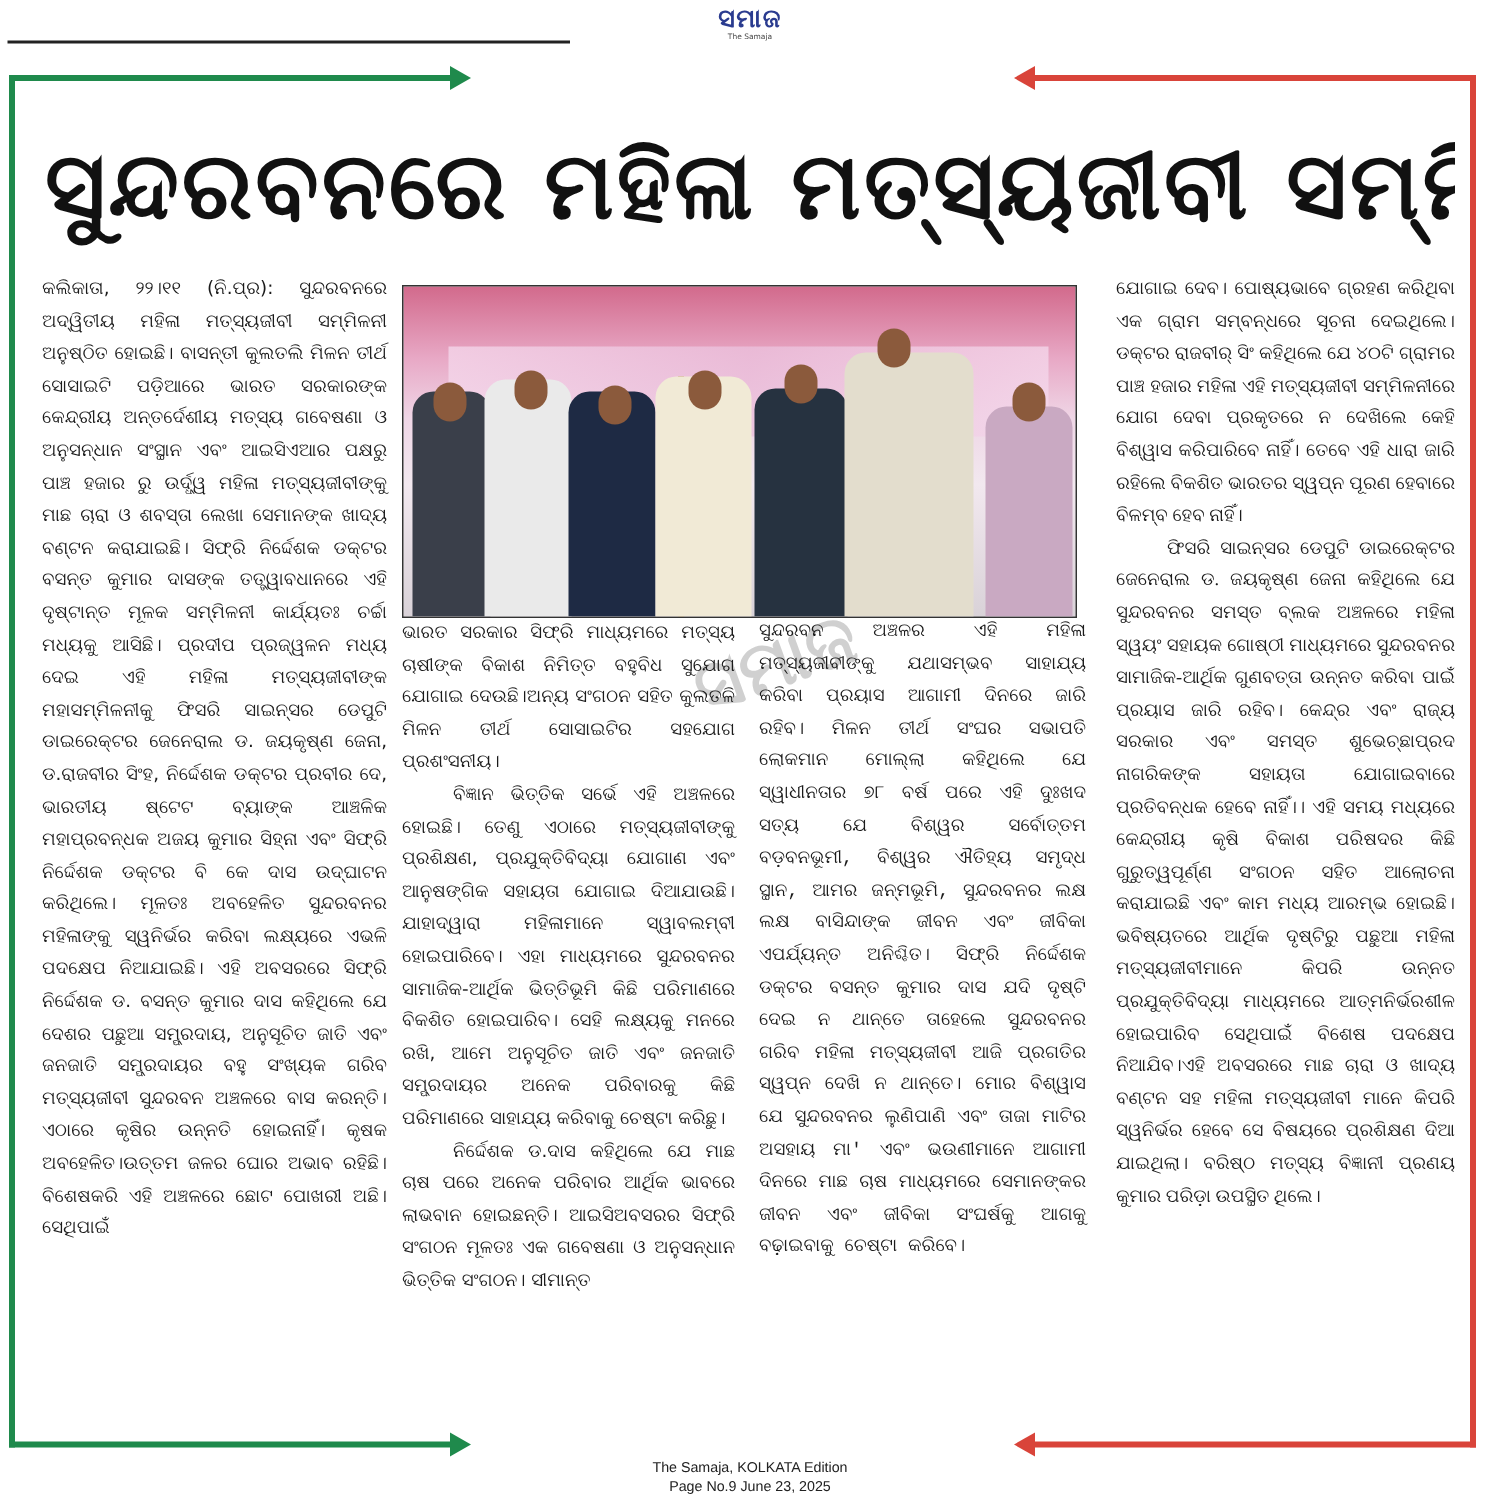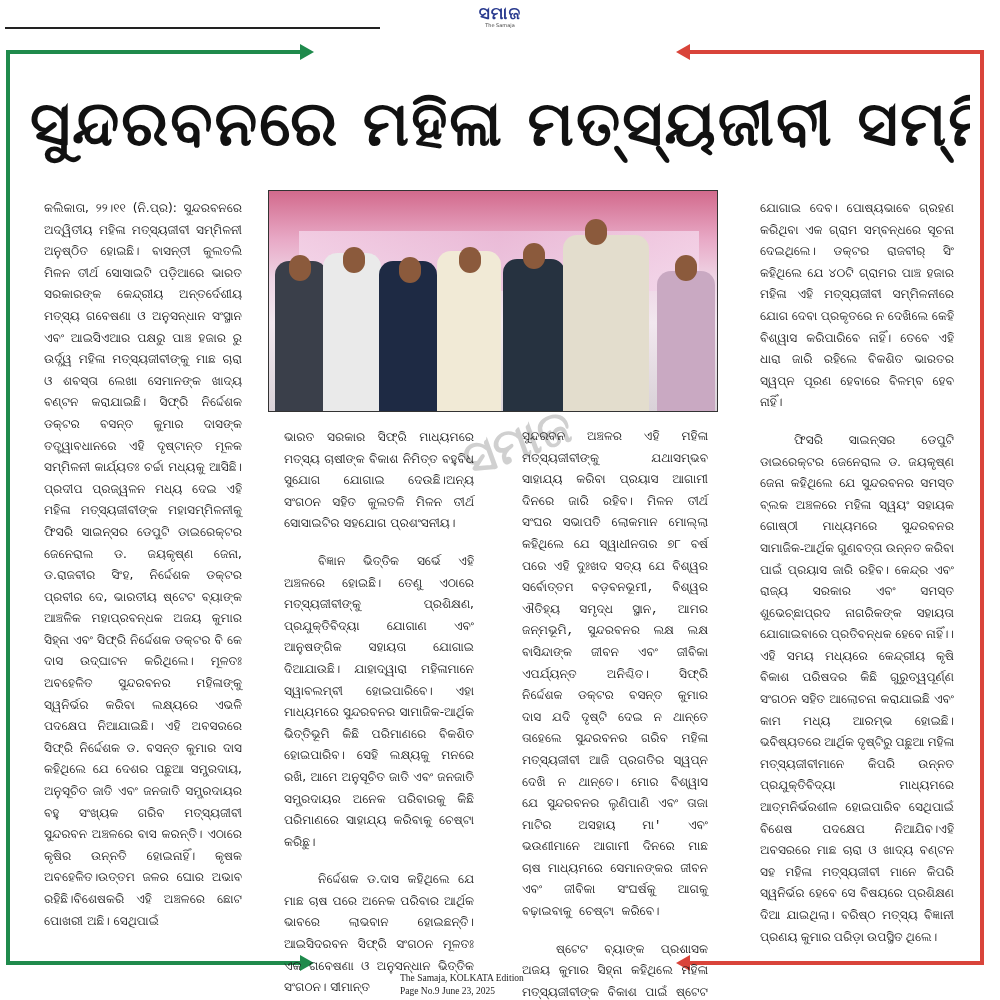--- a/index.html
+++ b/index.html
@@ -11,33 +11,33 @@
   .frame-green-top { position:absolute; left:6px; top:50px; width:302px; height:4px; background:#1f8a4c; }
   .frame-green-left { position:absolute; left:6px; top:50px; width:4px; height:915px; background:#1f8a4c; }
   .frame-green-bot { position:absolute; left:6px; top:961px; width:302px; height:4px; background:#1f8a4c; }
   .arrow-g { position:absolute; width:0; height:0; border-top:8px solid transparent; border-bottom:8px solid transparent; border-left:14px solid #1f8a4c; }
   .frame-red-top { position:absolute; left:688px; top:50px; width:296px; height:4px; background:#d9443a; }
   .frame-red-right { position:absolute; left:980px; top:50px; width:4px; height:915px; background:#d9443a; }
   .frame-red-bot { position:absolute; left:688px; top:961px; width:296px; height:4px; background:#d9443a; }
   .arrow-r { position:absolute; width:0; height:0; border-top:8px solid transparent; border-bottom:8px solid transparent; border-right:14px solid #d9443a; }
   .headline { position:absolute; left:30px; top:78px; width:940px; height:92px; font-size:62px; font-weight:bold; text-align:center; line-height:92px; letter-spacing:2px; color:#111; white-space:nowrap; overflow:hidden; }
   .col { position:absolute; font-size:12.2px; line-height:21.6px; text-align:justify; }
-  .col p { margin:16px; }
+  .col p { margin:0; }
   .col p.indent { text-indent:34px; }
   .col1 { left:28px; top:182px; width:230px; height:760px; }
   .col2 { left:268px; top:411px; width:222px; height:530px; }
   .col3 { left:506px; top:411px; width:218px; height:530px;font-family:Liberation Mono, monospace; }
   .col4 { left:744px; top:182px; width:226px; height:760px;font-family:Liberation Serif, serif; }
   .photo { position:absolute; left:268px; top:190px; width:448px; height:220px; border:1px solid #333; overflow:hidden; background:linear-gradient(180deg,#d26a8c 0%,#e8a9c6 22%,#efd6e6 40%,#f2e8ef 60%,#d9d2d8 100%); }
   .photo .banner { position:absolute; left:30px; top:40px; width:400px; height:60px; background:linear-gradient(90deg,#f4d6ea,#ebc0dc,#f4d6ea); opacity:0.8; }
   .person { position:absolute; bottom:0; border-radius:14px 14px 0 0; }
   .head { position:absolute; width:22px; height:26px; border-radius:11px; background:#8b5a3c; }
   .lamp { position:absolute; left:183px; top:60px; width:4px; height:160px; background:#b08a3a; }
   .watermark { position:absolute; left:470px; top:420px; width:70px; height:100px; color:rgba(120,120,120,0.35); font-size:48px; font-weight:bold; transform:rotate(-20deg); }
-  .footer { position:absolute; left:400px; top:972px; width:200px; font-family:Liberation Serif, serif; font-size:9.5px; line-height:13px; color:#222; }
+  .footer { position:absolute; left:400px; top:972px; width:200px; text-align:center; font-family:Liberation Sans, sans-serif; font-size:9.5px; line-height:13px; color:#222; }
 </style>
 </head>
 <body>
 
 <div class="masthead">
   <div class="logo">ସମାଜ</div>
   <div class="sub">The Samaja</div>
 </div>
 <div class="topline"></div>
 
@@ -76,26 +76,25 @@
   <div class="head" style="left:316px;top:28px;"></div>
   <div class="person" style="left:388px;width:58px;height:140px;background:#c9a9c2;"></div>
   <div class="head" style="left:406px;top:64px;"></div>
 </div>
 
 <div class="watermark">ସମାଜ</div>
 
 <div class="col col2">
   <p>ଭାରତ ସରକାର ସିଫ୍ରି ମାଧ୍ୟମରେ ମତ୍ସ୍ୟ ଚାଷୀଙ୍କ ବିକାଶ ନିମିତ୍ତ ବହୁବିଧ ସୁଯୋଗ ଯୋଗାଇ ଦେଉଛି।ଅନ୍ୟ ସଂଗଠନ ସହିତ କୁଲତଳି ମିଳନ ତୀର୍ଥ ସୋସାଇଟିର ସହଯୋଗ ପ୍ରଶଂସନୀୟ।</p>
   <p class="indent">ବିଜ୍ଞାନ ଭିତ୍ତିକ ସର୍ଭେ ଏହି ଅଞ୍ଚଳରେ ହୋଇଛି। ତେଣୁ ଏଠାରେ ମତ୍ସ୍ୟଜୀବୀଙ୍କୁ ପ୍ରଶିକ୍ଷଣ, ପ୍ରଯୁକ୍ତିବିଦ୍ୟା ଯୋଗାଣ ଏବଂ ଆନୁଷଙ୍ଗିକ ସହାୟତା ଯୋଗାଇ ଦିଆଯାଉଛି। ଯାହାଦ୍ୱାରା ମହିଳାମାନେ ସ୍ୱାବଲମ୍ବୀ ହୋଇପାରିବେ। ଏହା ମାଧ୍ୟମରେ ସୁନ୍ଦରବନର ସାମାଜିକ-ଆର୍ଥିକ ଭିତ୍ତିଭୂମି କିଛି ପରିମାଣରେ ବିକଶିତ ହୋଇପାରିବ। ସେହି ଲକ୍ଷ୍ୟକୁ ମନରେ ରଖି, ଆମେ ଅନୁସୂଚିତ ଜାତି ଏବଂ ଜନଜାତି ସମ୍ପ୍ରଦାୟର ଅନେକ ପରିବାରକୁ କିଛି ପରିମାଣରେ ସାହାଯ୍ୟ କରିବାକୁ ଚେଷ୍ଟା କରିଛୁ।</p>
-  <p class="indent">ନିର୍ଦ୍ଦେଶକ ଡ.ଦାସ କହିଥିଲେ ଯେ ମାଛ ଚାଷ ପରେ ଅନେକ ପରିବାର ଆର୍ଥିକ ଭାବରେ ଲାଭବାନ ହୋଇଛନ୍ତି। ଆଇସିଦରବନ ସିଫ୍ରି ସଂଗଠନ ମୂଳତଃ ଏକ ଗବେଷଣା ଓ ଅନୁସନ୍ଧାନ ଭିତ୍ତିକ ସଂଗଠନ। ସୀମାନ୍ତ</p>
+  <p class="indent">ନିର୍ଦ୍ଦେଶକ ଡ.ଦାସ କହିଥିଲେ ଯେ ମାଛ ଚାଷ ପରେ ଅନେକ ପରିବାର ଆର୍ଥିକ ଭାବରେ ଲାଭବାନ ହୋଇଛନ୍ତି। ଆଇସିଅବସରର ସିଫ୍ରି ସଂଗଠନ ମୂଳତଃ ଏକ ଗବେଷଣା ଓ ଅନୁସନ୍ଧାନ ଭିତ୍ତିକ ସଂଗଠନ। ସୀମାନ୍ତ</p>
 </div>
 
 <div class="col col3">
   <p>ସୁନ୍ଦରବନ ଅଞ୍ଚଳର ଏହି ମହିଳା ମତ୍ସ୍ୟଜୀବୀଙ୍କୁ ଯଥାସମ୍ଭବ ସାହାଯ୍ୟ କରିବା ପ୍ରୟାସ ଆଗାମୀ ଦିନରେ ଜାରି ରହିବ। ମିଳନ ତୀର୍ଥ ସଂଘର ସଭାପତି ଲୋକମାନ ମୋଲ୍ଲା କହିଥିଲେ ଯେ ସ୍ୱାଧୀନତାର ୭୮ ବର୍ଷ ପରେ ଏହି ଦୁଃଖଦ ସତ୍ୟ ଯେ ବିଶ୍ୱର ସର୍ବୋତ୍ତମ ବଡ଼ବନଭୂମୀ, ବିଶ୍ୱର ଐତିହ୍ୟ ସମୃଦ୍ଧ ସ୍ଥାନ, ଆମର ଜନ୍ମଭୂମି, ସୁନ୍ଦରବନର ଲକ୍ଷ ଲକ୍ଷ ବାସିନ୍ଦାଙ୍କ ଜୀବନ ଏବଂ ଜୀବିକା ଏପର୍ଯ୍ୟନ୍ତ ଅନିଶ୍ଚିତ। ସିଫ୍ରି ନିର୍ଦ୍ଦେଶକ ଡକ୍ଟର ବସନ୍ତ କୁମାର ଦାସ ଯଦି ଦୃଷ୍ଟି ଦେଇ ନ ଥାନ୍ତେ ତାହେଲେ ସୁନ୍ଦରବନର ଗରିବ ମହିଳା ମତ୍ସ୍ୟଜୀବୀ ଆଜି ପ୍ରଗତିର ସ୍ୱପ୍ନ ଦେଖି ନ ଥାନ୍ତେ। ମୋର ବିଶ୍ୱାସ ଯେ ସୁନ୍ଦରବନର ଲୁଣିପାଣି ଏବଂ ତାଜା ମାଟିର ଅସହାୟ ମା' ଏବଂ ଭଉଣୀମାନେ ଆଗାମୀ ଦିନରେ ମାଛ ଚାଷ ମାଧ୍ୟମରେ ସେମାନଙ୍କର ଜୀବନ ଏବଂ ଜୀବିକା ସଂଘର୍ଷକୁ ଆଗକୁ ବଢ଼ାଇବାକୁ ଚେଷ୍ଟା କରିବେ।</p>
-  <p class="indent">ଷ୍ଟେଟ ବ୍ୟାଙ୍କ ପ୍ରଶାସକ ଅଜୟ କୁମାର ସିହ୍ନା କହିଥିଲେ ମହିଳା ମତ୍ସ୍ୟଜୀବୀଙ୍କ ବିକାଶ ପାଇଁ ଷ୍ଟେଟ ବ୍ୟାଙ୍କ ସମସ୍ତ ପ୍ରକାର ସହାୟତା</p>
 </div>
 
 <div class="col col4">
   <p>ଯୋଗାଇ ଦେବ। ପୋଷ୍ୟଭାବେ ଗ୍ରହଣ କରିଥିବା ଏକ ଗ୍ରାମ ସମ୍ବନ୍ଧରେ ସୂଚନା ଦେଇଥିଲେ। ଡକ୍ଟର ରାଜବୀର୍ ସିଂ କହିଥିଲେ ଯେ ୪୦ଟି ଗ୍ରାମର ପାଞ୍ଚ ହଜାର ମହିଳା ଏହି ମତ୍ସ୍ୟଜୀବୀ ସମ୍ମିଳନୀରେ ଯୋଗ ଦେବା ପ୍ରକୃତରେ ନ ଦେଖିଲେ କେହି ବିଶ୍ୱାସ କରିପାରିବେ ନାହିଁ। ତେବେ ଏହି ଧାରା ଜାରି ରହିଲେ ବିକଶିତ ଭାରତର ସ୍ୱପ୍ନ ପୂରଣ ହେବାରେ ବିଳମ୍ବ ହେବ ନାହିଁ।</p>
   <p class="indent">ଫିସରି ସାଇନ୍ସର ଡେପୁଟି ଡାଇରେକ୍ଟର ଜେନେରାଲ ଡ. ଜୟକୃଷ୍ଣ ଜେନା କହିଥିଲେ ଯେ ସୁନ୍ଦରବନର ସମସ୍ତ ବ୍ଲକ ଅଞ୍ଚଳରେ ମହିଳା ସ୍ୱୟଂ ସହାୟକ ଗୋଷ୍ଠୀ ମାଧ୍ୟମରେ ସୁନ୍ଦରବନର ସାମାଜିକ-ଆର୍ଥିକ ଗୁଣବତ୍ତା ଉନ୍ନତ କରିବା ପାଇଁ ପ୍ରୟାସ ଜାରି ରହିବ। କେନ୍ଦ୍ର ଏବଂ ରାଜ୍ୟ ସରକାର ଏବଂ ସମସ୍ତ ଶୁଭେଚ୍ଛାପ୍ରଦ ନାଗରିକଙ୍କ ସହାୟତା ଯୋଗାଇବାରେ ପ୍ରତିବନ୍ଧକ ହେବେ ନାହିଁ।। ଏହି ସମୟ ମଧ୍ୟରେ କେନ୍ଦ୍ରୀୟ କୃଷି ବିକାଶ ପରିଷଦର କିଛି ଗୁରୁତ୍ୱପୂର୍ଣ୍ଣ ସଂଗଠନ ସହିତ ଆଲୋଚନା କରାଯାଇଛି ଏବଂ କାମ ମଧ୍ୟ ଆରମ୍ଭ ହୋଇଛି। ଭବିଷ୍ୟତରେ ଆର୍ଥିକ ଦୃଷ୍ଟିରୁ ପଛୁଆ ମହିଳା ମତ୍ସ୍ୟଜୀବୀମାନେ କିପରି ଉନ୍ନତ ପ୍ରଯୁକ୍ତିବିଦ୍ୟା ମାଧ୍ୟମରେ ଆତ୍ମନିର୍ଭରଶୀଳ ହୋଇପାରିବ ସେଥିପାଇଁ ବିଶେଷ ପଦକ୍ଷେପ ନିଆଯିବ।ଏହି ଅବସରରେ ମାଛ ଚାରା ଓ ଖାଦ୍ୟ ବଣ୍ଟନ ସହ ମହିଳା ମତ୍ସ୍ୟଜୀବୀ ମାନେ କିପରି ସ୍ୱନିର୍ଭର ହେବେ ସେ ବିଷୟରେ ପ୍ରଶିକ୍ଷଣ ଦିଆ ଯାଇଥିଲା। ବରିଷ୍ଠ ମତ୍ସ୍ୟ ବିଜ୍ଞାନୀ ପ୍ରଣୟ କୁମାର ପରିଡ଼ା ଉପସ୍ଥିତ ଥିଲେ।</p>
 </div>
 
 <div class="footer">
   <div>The Samaja, KOLKATA Edition</div>
   <div>Page No.9 June 23, 2025</div>

